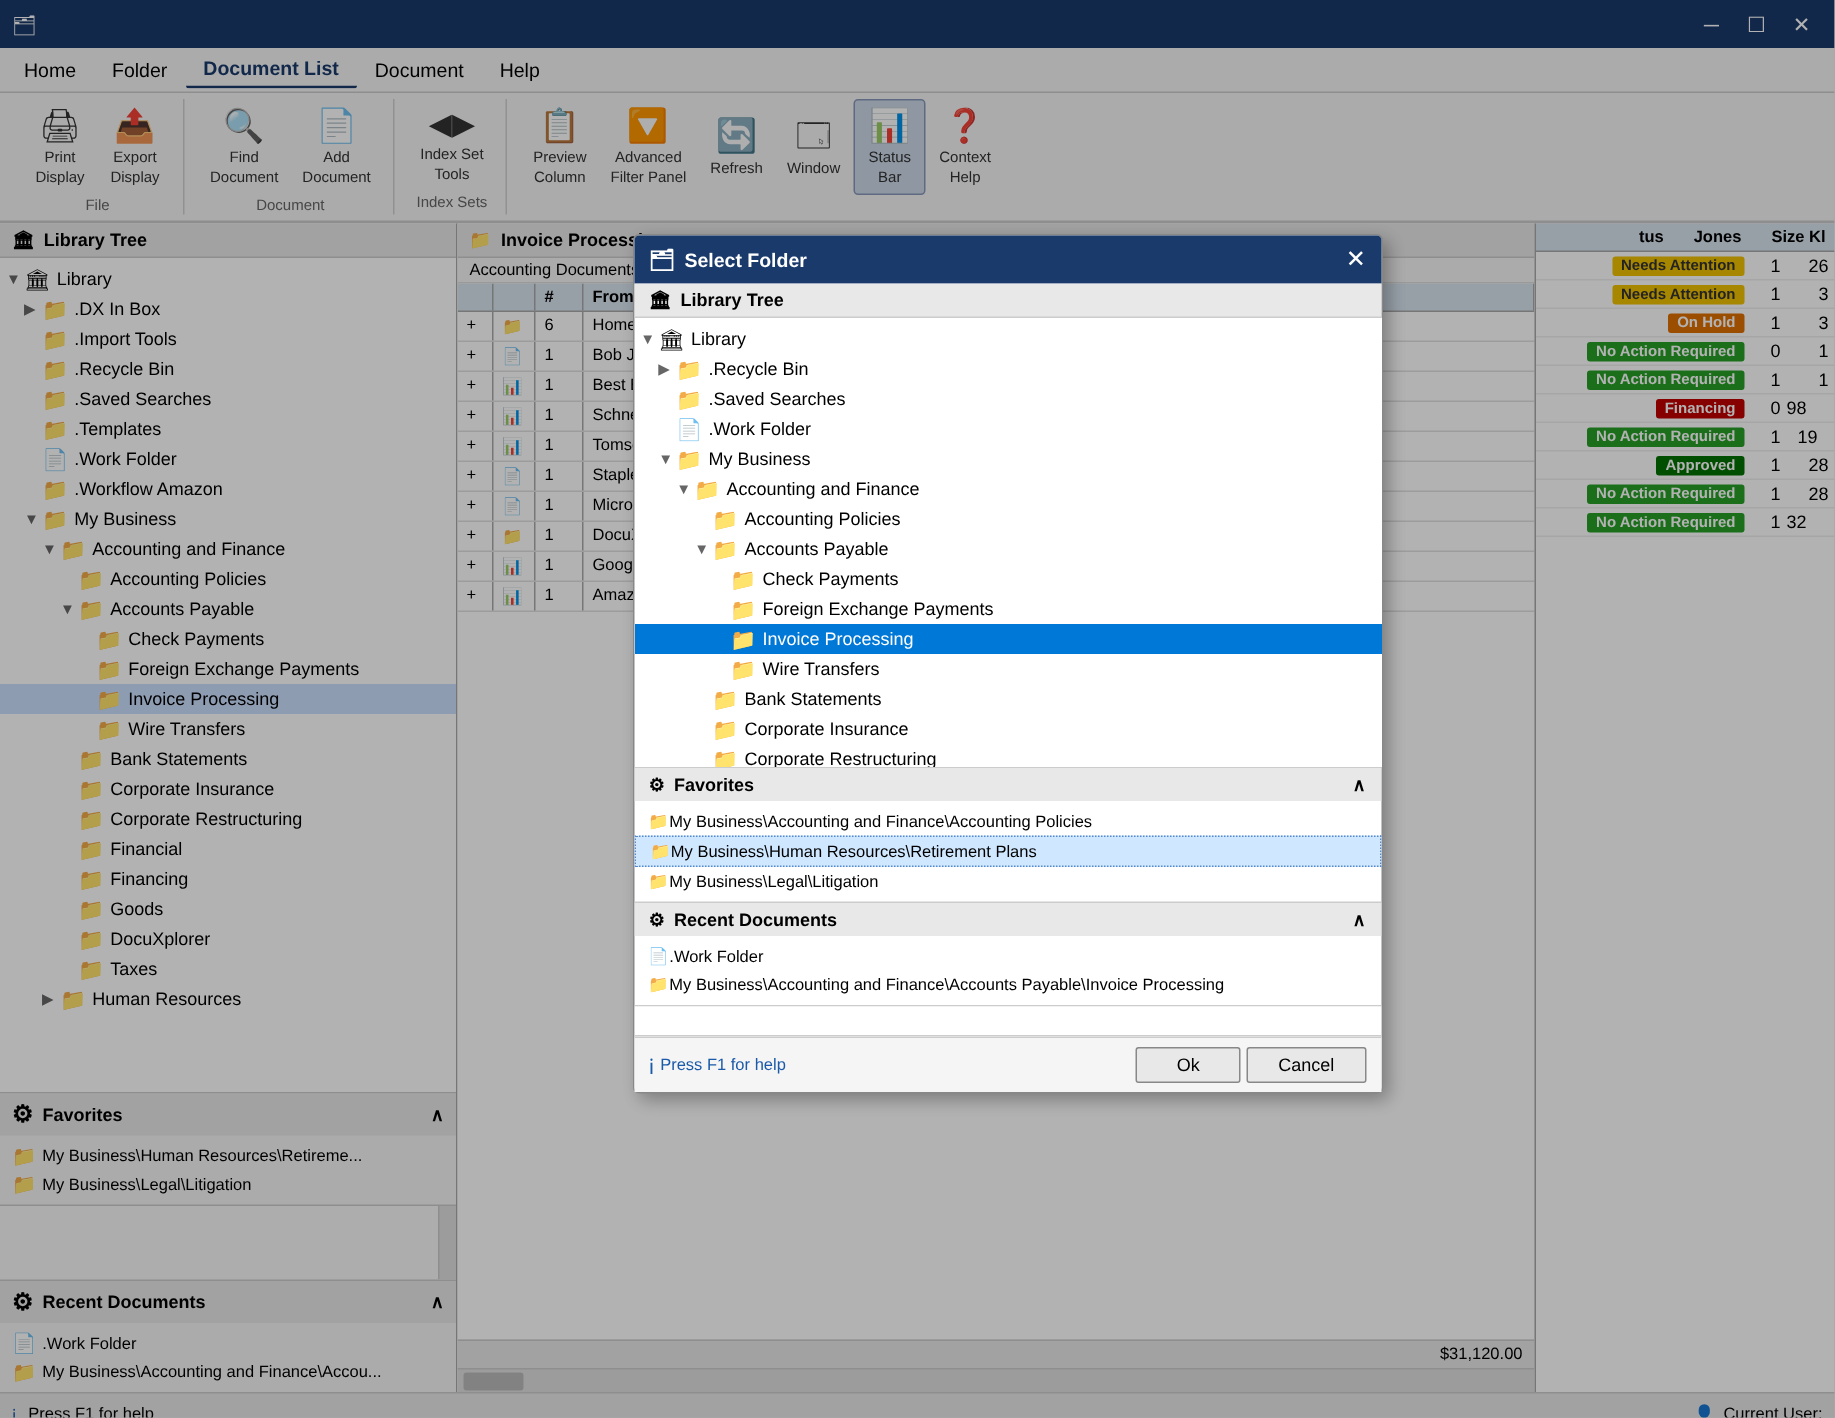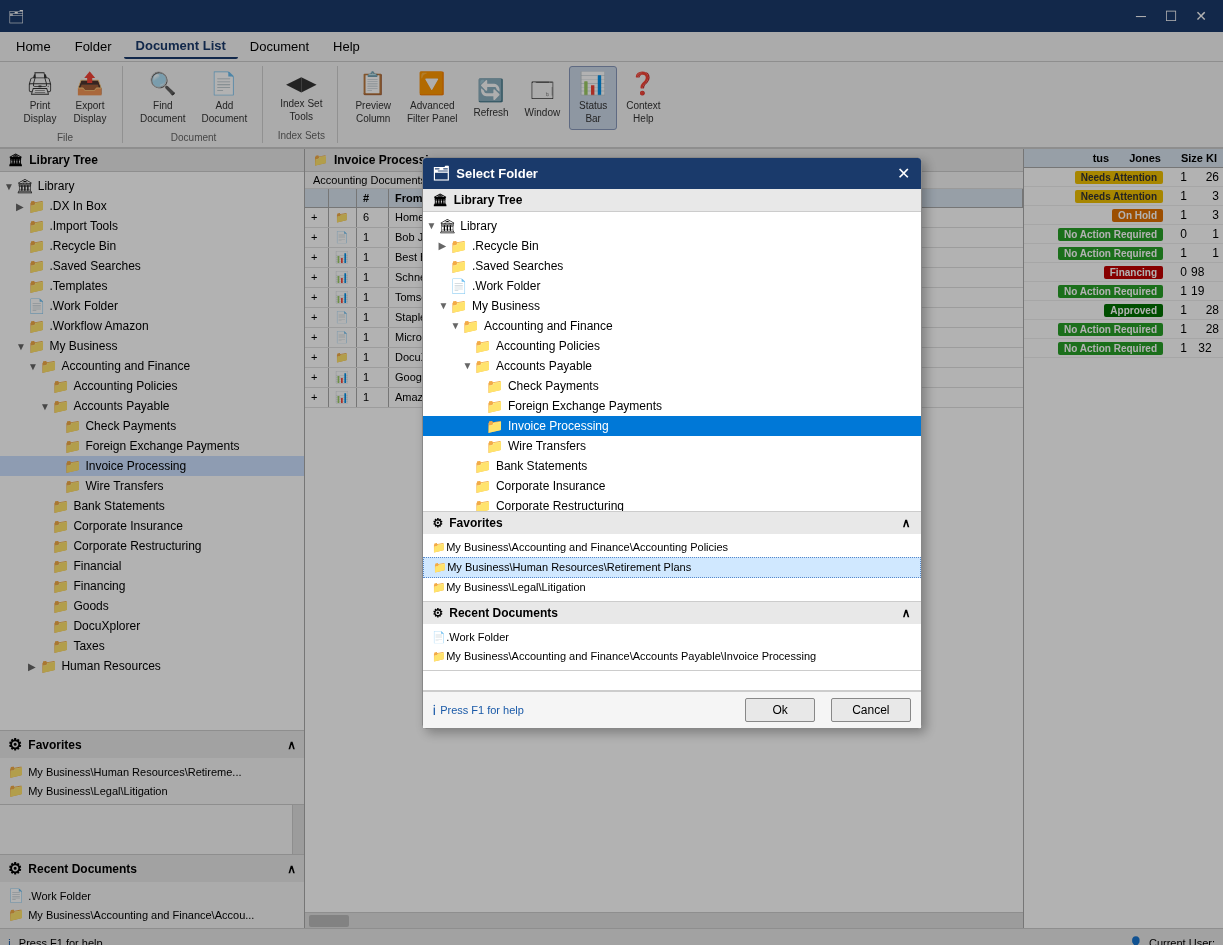--- a/index.html
+++ b/index.html
@@ -309,21 +309,21 @@
     }
     .modal-footer-help {
       font-size: 11px;
       color: #1a5aa8;
       display: flex;
       align-items: center;
       gap: 4px;
     }
     .modal-buttons {
       display: flex;
-      gap: 16px;
+      gap: 4px;
     }
     .modal-btn {
       padding: 4px 20px;
       border: 1px solid #888;
       background: #e8e8e8;
       cursor: pointer;
       font-size: 12px;
       border-radius: 2px;
       min-width: 70px;
       text-align: center;
@@ -699,20 +699,23 @@
         <div class="doc-col" style="width:160px">Google</div>
       </div>
       <div class="doc-row">
         <div class="doc-col" style="width:24px">+</div>
         <div class="doc-col" style="width:28px">📊</div>
         <div class="doc-col" style="width:32px">1</div>
         <div class="doc-col" style="width:160px">Amazon</div>
       </div>
     </div>
 
+    <div style="border-top:1px solid #ccc; background:#e8e8e8; padding:3px 8px; font-size:11px; display:flex; justify-content:flex-end;">
+      <span>$31,120.00</span>
+    </div>
 
     <div style="height:16px; background:#e0e0e0; border-top:1px solid #ccc; display:flex; align-items:center; position:relative;">
       <div style="width:40px; height:12px; background:#bbb; border-radius:2px; margin-left:4px;"></div>
     </div>
   </div>
 
   <div class="right-panel">
     <div style="background:#d8e4f0; border-bottom:1px solid #aaa; padding:3px 6px; font-size:11px; font-weight:bold; display:flex; justify-content:flex-end; gap:20px;">
       <span>tus</span>
       <span>Jones</span>
@@ -745,36 +748,36 @@
       <span style="width:28px;text-align:right">1</span>
     </div>
     <div style="display:flex; align-items:center; padding:2px 4px; border-bottom:1px solid #eee; gap:4px; justify-content:flex-end;">
       <span class="status-badge badge-red">Financing</span>
       <span style="width:20px;text-align:right">0</span>
       <span style="width:28px;text-align:left">98</span>
     </div>
     <div style="display:flex; align-items:center; padding:2px 4px; border-bottom:1px solid #eee; gap:4px; justify-content:flex-end;">
       <span class="status-badge badge-green">No Action Required</span>
       <span style="width:20px;text-align:right">1</span>
-      <span style="width:28px;text-align:left">19</span>
+      <span style="width:28px;text-align:center">19</span>
     </div>
     <div style="display:flex; align-items:center; padding:2px 4px; border-bottom:1px solid #eee; gap:4px; justify-content:flex-end;">
       <span class="status-badge badge-darkgreen">Approved</span>
       <span style="width:20px;text-align:right">1</span>
       <span style="width:28px;text-align:right">28</span>
     </div>
     <div style="display:flex; align-items:center; padding:2px 4px; border-bottom:1px solid #eee; gap:4px; justify-content:flex-end;">
       <span class="status-badge badge-green">No Action Required</span>
       <span style="width:20px;text-align:right">1</span>
       <span style="width:28px;text-align:right">28</span>
     </div>
     <div style="display:flex; align-items:center; padding:2px 4px; border-bottom:1px solid #eee; gap:4px; justify-content:flex-end;">
       <span class="status-badge badge-green">No Action Required</span>
       <span style="width:20px;text-align:right">1</span>
-      <span style="width:28px;text-align:center">32</span>
+      <span style="width:28px;text-align:left">32</span>
     </div>
   </div>
 </div>
 
 <div class="bottom-bar">
   <span style="color:#1a5aa8">ℹ</span>
   <span>Press F1 for help</span>
   <span style="margin-left:auto; display:flex; align-items:center; gap:6px;">
     <span>👤</span>
     <span>Current User:</span>

